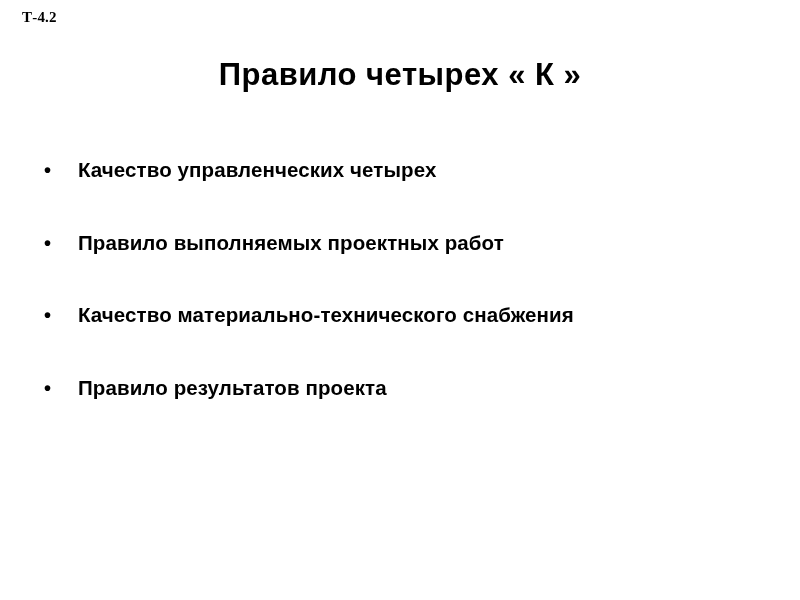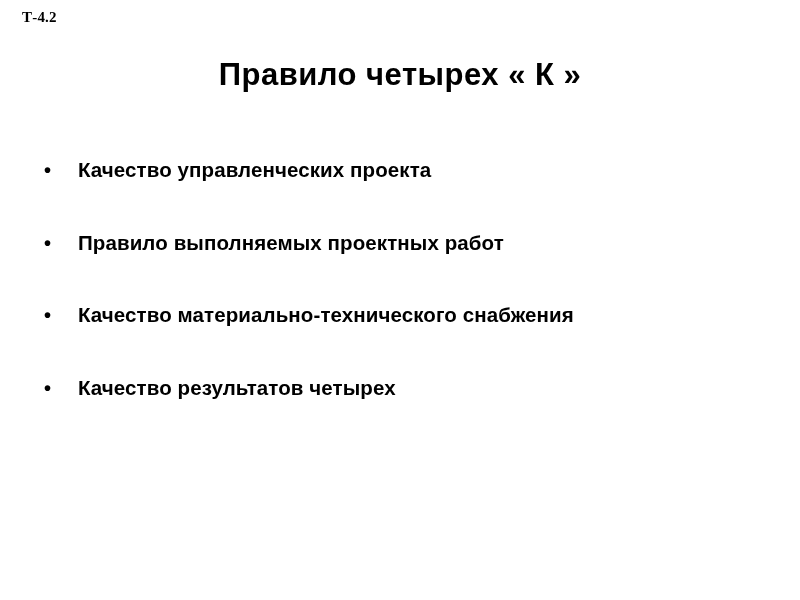--- a/index.html
+++ b/index.html
@@ -87,29 +87,29 @@
 
 <div class="slide">
 
   <div class="slide-code">Т-4.2</div>
 
   <div class="slide-title">Правило четырех « К »</div>
 
   <ul class="bullet-list">
     <li class="bullet-item">
       <span class="bullet-marker">•</span>
-      <span class="bullet-text">Качество управленческих проекта</span>
+      <span class="bullet-text">Качество управленческих четырех</span>
     </li>
     <li class="bullet-item">
       <span class="bullet-marker">•</span>
       <span class="bullet-text">Правило выполняемых проектных работ</span>
     </li>
     <li class="bullet-item">
       <span class="bullet-marker">•</span>
       <span class="bullet-text">Качество материально-технического снабжения</span>
     </li>
     <li class="bullet-item">
       <span class="bullet-marker">•</span>
-      <span class="bullet-text">Качество результатов четырех</span>
+      <span class="bullet-text">Правило результатов проекта</span>
     </li>
   </ul>
 
 </div>
 
 </body></html>

